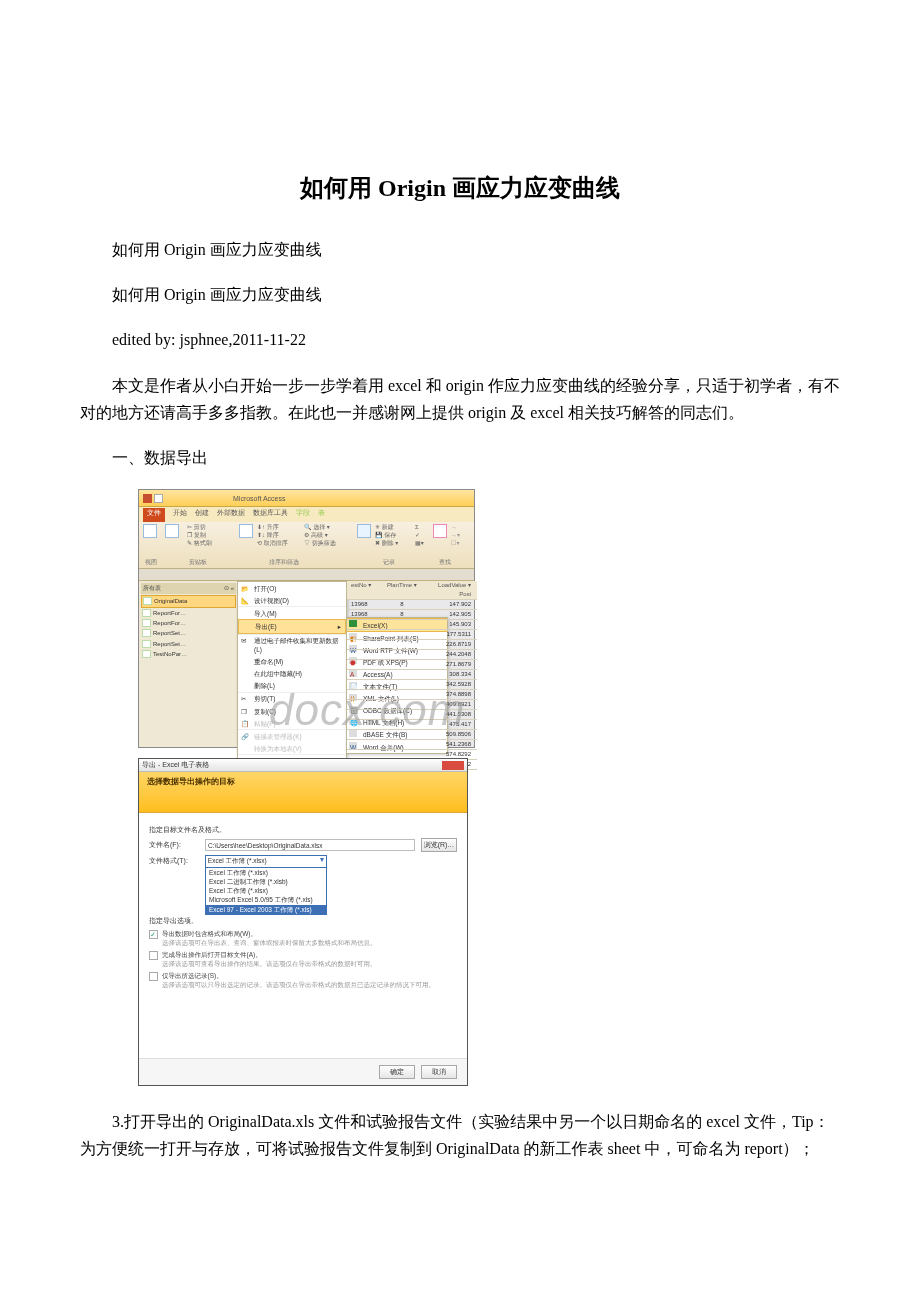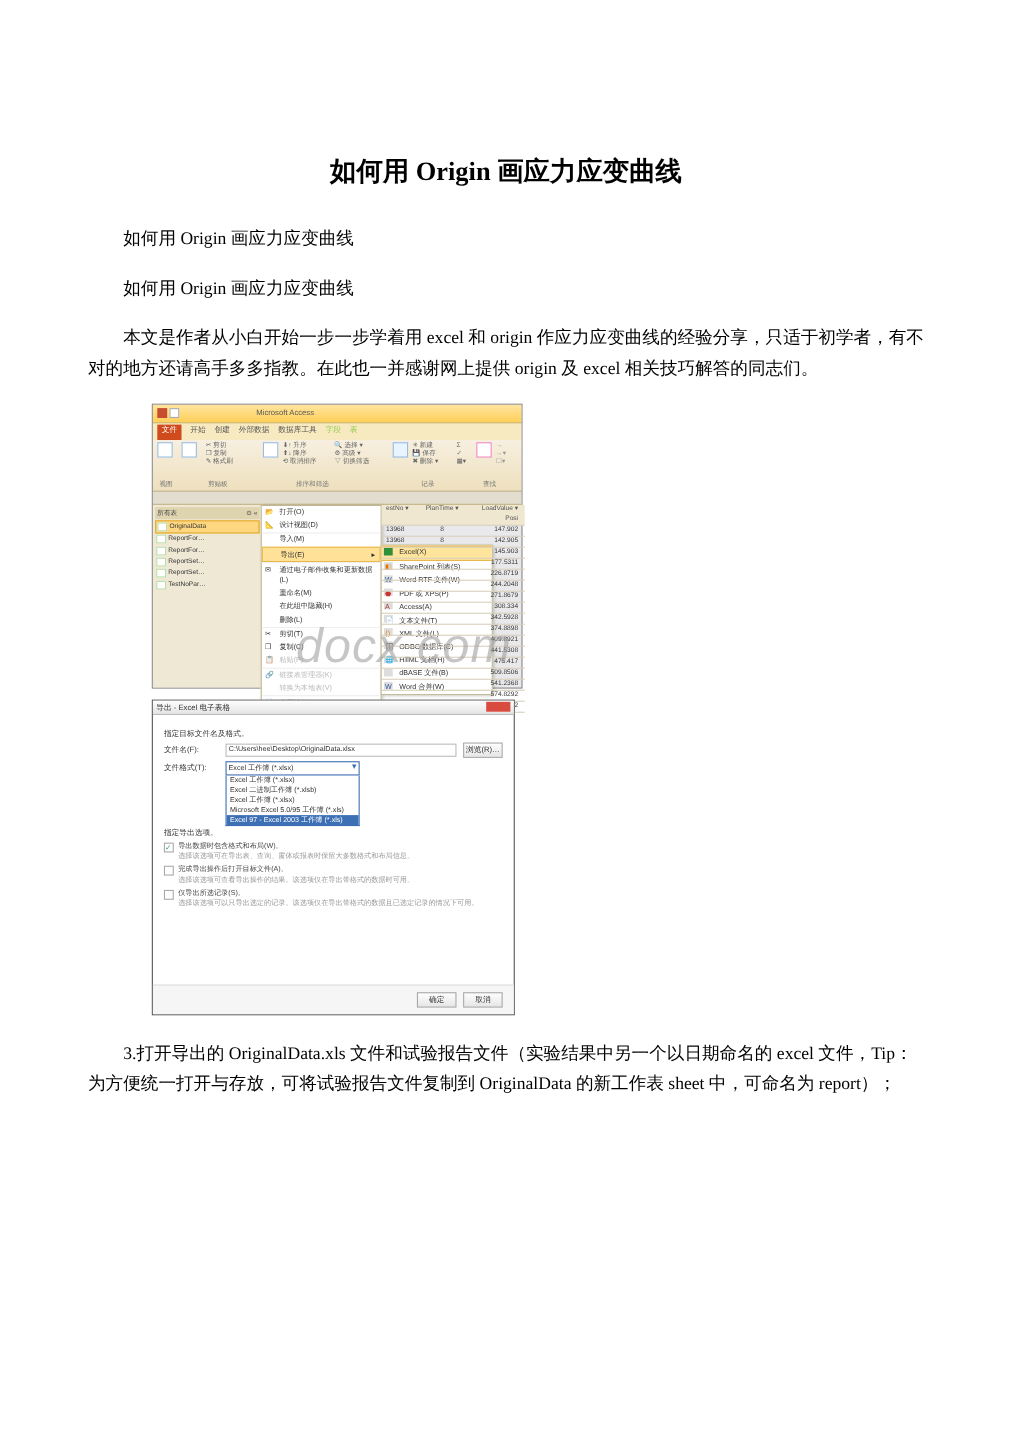--- a/index.html
+++ b/index.html
@@ -6,20 +6,21 @@
     margin: 0;
     padding: 0;
     background: #fff;
     font-family: "SimSun", "宋体", serif;
     font-size: 16px;
     color: #000;
     width: 920px;
   }
   .page {
     padding: 140px 80px 60px 80px;
+    margin-top: 32px;
   }
   .title {
     text-align: center;
     font-weight: bold;
     font-size: 24px;
     margin-bottom: 32px;
   }
   .para {
     margin: 0 0 18px 0;
     line-height: 1.7;
@@ -143,21 +144,23 @@
 </style>
 </head>
 <body>
 
 <div class="page">
 
   <div class="title">如何用 Origin 画应力应变曲线</div>
 
   <p class="para">如何用 Origin 画应力应变曲线</p>
   <p class="para">如何用 Origin 画应力应变曲线</p>
+  <p class="para">edited by: jsphnee,2011-11-22</p>
   <p class="para">本文是作者从小白开始一步一步学着用 excel 和 origin 作应力应变曲线的经验分享，只适于初学者，有不对的地方还请高手多多指教。在此也一并感谢网上提供 origin 及 excel 相关技巧解答的同志们。</p>
+  <p class="para">一、数据导出</p>
 
   <div class="screenshot-block">
     <div class="access-win">
 
       <div class="access-bar">
         <span style="width:9px;height:9px;background:#c74d2f;display:inline-block;margin-right:2px;"></span>
         <span style="width:7px;height:7px;background:#fff;border:1px solid #aaa;display:inline-block;"></span>
         <span class="prod">Microsoft Access</span>
       </div>
 
@@ -360,20 +363,23 @@
         </div>
       </div>
       <div class="wm">docx.com</div>
     </div>
 
     <div class="export-dlg">
       <div class="dlg-titlebar">
         <span>导出 - Excel 电子表格</span>
         <span class="dlg-close"></span>
       </div>
+      <div class="dlg-band">
+        <div style="font-weight:bold;">选择数据导出操作的目标</div>
+      </div>
       <div class="dlg-body">
         <div class="lbl">指定目标文件名及格式。</div>
         <div class="row">
           <span style="width:50px;">文件名(F):</span>
           <span class="txt" style="flex:1;">C:\Users\hee\Desktop\OriginalData.xlsx</span>
           <span class="btn">浏览(R)…</span>
         </div>
         <div class="row" style="align-items:flex-start;">
           <span style="width:50px;padding-top:1px;">文件格式(T):</span>
           <div>

